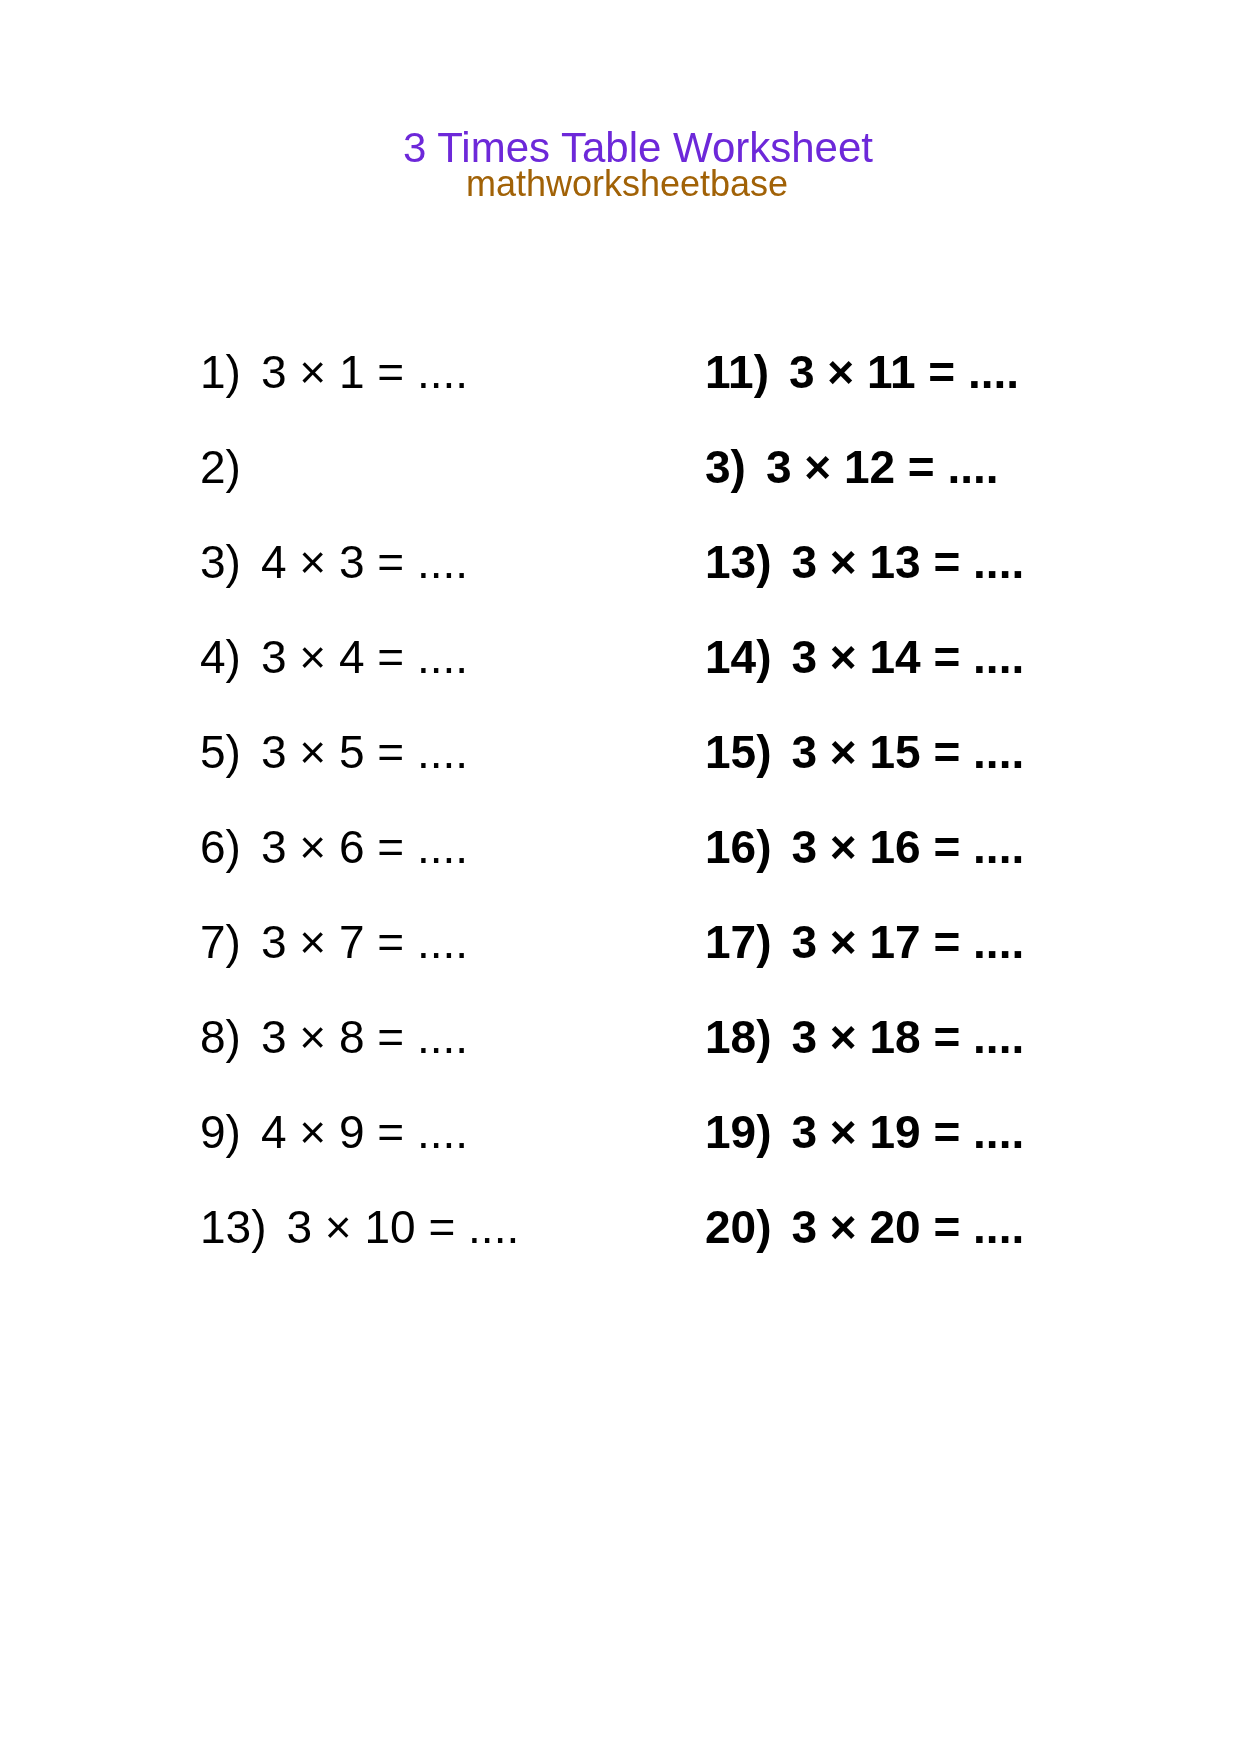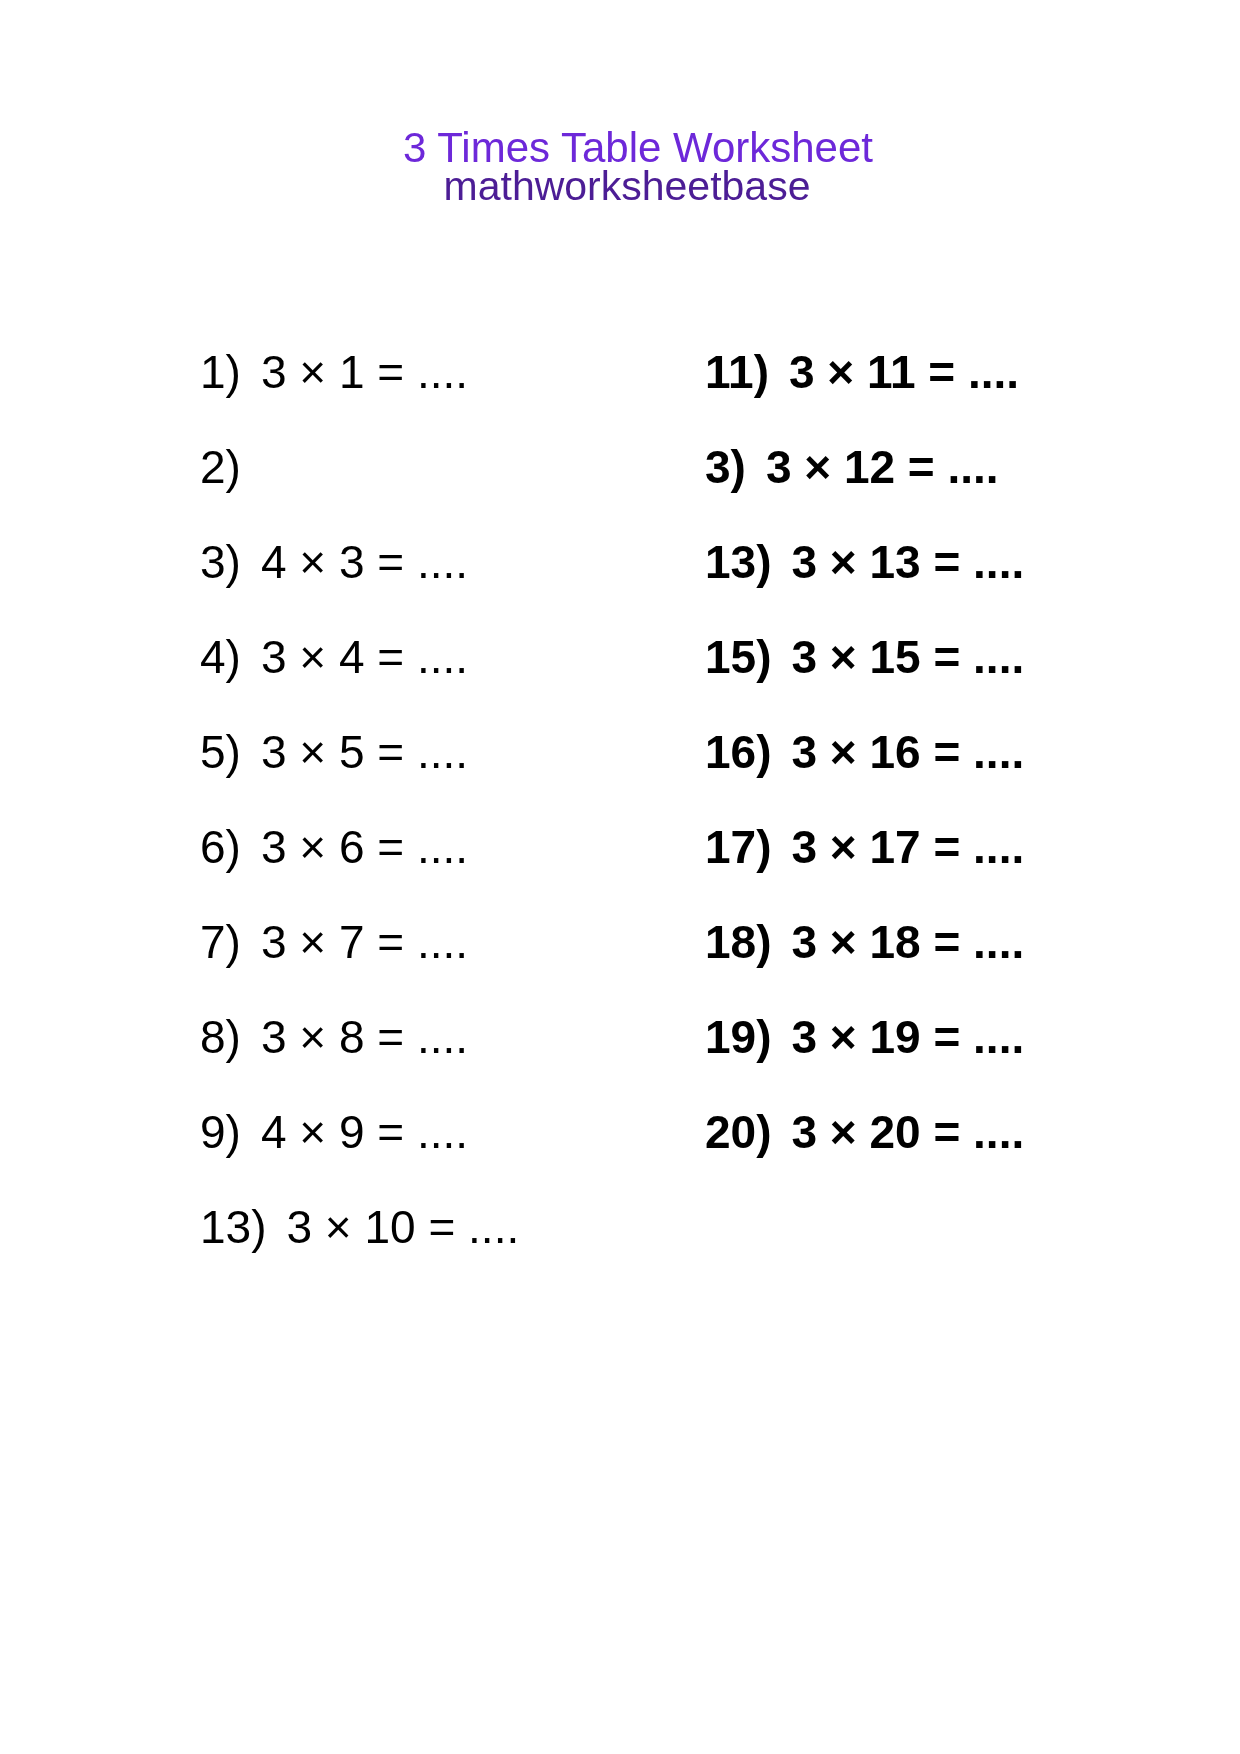--- a/index.html
+++ b/index.html
@@ -24,25 +24,25 @@
     line-height: 1.15;
     font-weight: 400;
     white-space: nowrap;
     color: #6d28d9;
   }
   .page-subtitle {
     position: absolute;
     top: 163px;
     left: 627px;
     transform: translateX(-50%);
-    font-size: 41px;
+    font-size: 36px;
     line-height: 1.15;
     font-weight: 400;
     white-space: nowrap;
-    color: #4c1d95;
+    color: #a16207;
   }
   .problems-col {
     position: absolute;
     top: 325px;
   }
   .problems-col.left  { left: 200px; }
   .problems-col.right { left: 705px; font-weight: bold; }
   .problem-row {
     display: flex;
     gap: 20px;
@@ -111,20 +111,24 @@
   </div>
   <div class="problem-row">
     <span class="problem-num">3)</span>
     <span class="problem-expr">3 × 12 = ....</span>
   </div>
   <div class="problem-row">
     <span class="problem-num">13)</span>
     <span class="problem-expr">3 × 13 = ....</span>
   </div>
   <div class="problem-row">
+    <span class="problem-num">14)</span>
+    <span class="problem-expr">3 × 14 = ....</span>
+  </div>
+  <div class="problem-row">
     <span class="problem-num">15)</span>
     <span class="problem-expr">3 × 15 = ....</span>
   </div>
   <div class="problem-row">
     <span class="problem-num">16)</span>
     <span class="problem-expr">3 × 16 = ....</span>
   </div>
   <div class="problem-row">
     <span class="problem-num">17)</span>
     <span class="problem-expr">3 × 17 = ....</span>

